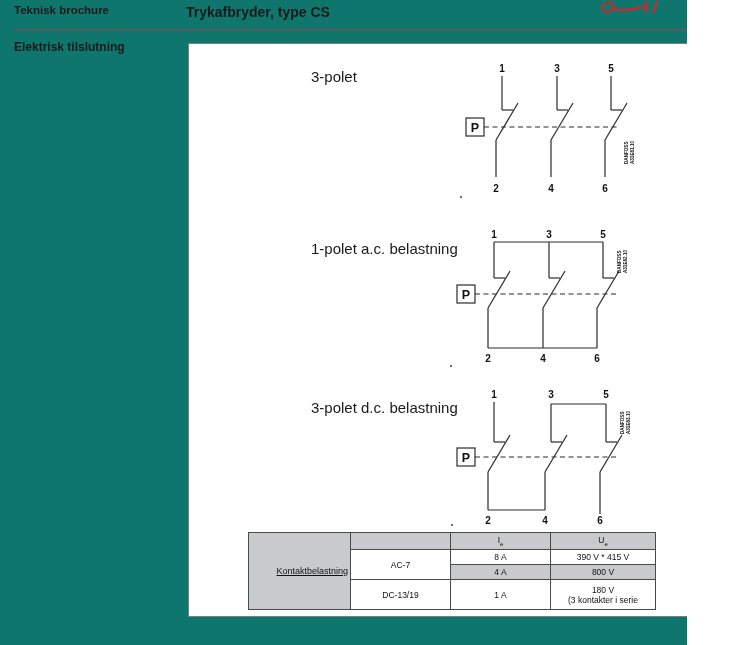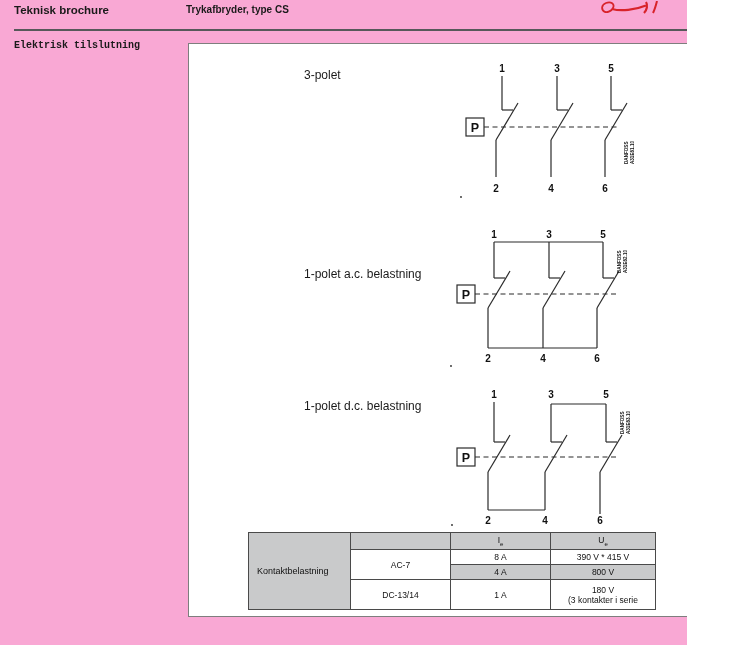--- a/index.html
+++ b/index.html
@@ -1,51 +1,51 @@
 <!DOCTYPE html>
 <html><head>
 <meta charset="utf-8">
 <style>
   html,body{margin:0;padding:0;background:#fff;}
-  .page{position:relative;width:687px;height:645px;background:#f9a8d4;overflow:hidden;
+  .page{position:relative;width:687px;height:645px;background:#0f766e;overflow:hidden;
         font-family:"Liberation Sans",sans-serif;color:#1a1a1a;}
 
   
   .header-left{position:absolute;left:14px;top:4px;font-size:11.5px;font-weight:bold;}
-  .header-title{position:absolute;left:186px;top:4px;font-size:10px;font-weight:bold;}
+  .header-title{position:absolute;left:186px;top:4px;font-size:14px;font-weight:bold;}
   .header-rule{position:absolute;left:14px;top:29px;width:686px;height:2px;background:#57585a;}
-  .section-label{position:absolute;left:14px;top:40px;font-size:10px;font-weight:bold;font-family:Liberation Mono, monospace;}
+  .section-label{position:absolute;left:14px;top:40px;font-size:12px;font-weight:bold;}
   .logo{position:absolute;left:597px;top:0;width:66px;height:13px;}
 
   
   .content-box{position:absolute;left:188px;top:43px;width:504px;height:572px;
                border:1.5px solid #7e7e7e;background:#fff;}
 
   
-  .diagram-label{position:absolute;left:304px;font-size:12px;}
-  #lbl-d1{top:68px;} #lbl-d2{top:240px;margin-top:27px;} #lbl-d3{top:399px;}
+  .diagram-label{position:absolute;left:311px;font-size:15px;}
+  #lbl-d1{top:68px;} #lbl-d2{top:240px;} #lbl-d3{top:399px;}
 
   .diagram{position:absolute;width:235px;height:150px;}
   #d1{left:440px;top:58px;} #d2{left:440px;top:225px;} #d3{left:440px;top:385px;}
 
   .diagram svg line, .diagram svg rect{stroke:#2b2b2b;stroke-width:1.2;fill:none;}
   .diagram svg line.dash{stroke-dasharray:5 3.5;stroke-width:1.1;}
   .diagram svg circle{fill:#2b2b2b;stroke:none;}
   text.term{font:bold 10px "Liberation Sans",sans-serif;fill:#111;text-anchor:middle;}
   text.pbox{font:bold 12.5px "Liberation Sans",sans-serif;fill:#111;text-anchor:middle;}
   .maker{position:absolute;font-size:4.6px;font-weight:bold;line-height:1.2;
          white-space:nowrap;color:#111;transform-origin:0 0;transform:rotate(-90deg);}
 
   
   .load-table{position:absolute;left:248px;top:532px;border-collapse:collapse;
               font-size:8.5px;color:#111;}
   .load-table td{border:1px solid #4a4a4a;text-align:center;vertical-align:middle;
                  padding:0 2px;background:#fff;}
   .load-table .shade{background:#c9cacb;}
-  .load-table .rowlabel{text-align:left;padding-left:8px;font-size:9px;}
+  .load-table .rowlabel{text-align:right;padding-left:8px;font-size:9px;text-decoration:underline;}
   .load-table sub{font-size:6px;}
   .load-table{border:1.5px solid #4a4a4a;}
 </style>
 </head>
 <body>
 
 <div class="page">
 
   <div class="header-left">Teknisk brochure</div>
   <div class="header-title">Trykafbryder, type CS</div>
@@ -58,21 +58,21 @@
     </svg>
   </div>
   <div class="header-rule"></div>
 
   <div class="section-label">Elektrisk tilslutning</div>
 
   <div class="content-box"></div>
 
   <div class="diagram-label" id="lbl-d1">3-polet</div>
   <div class="diagram-label" id="lbl-d2">1-polet a.c. belastning</div>
-  <div class="diagram-label" id="lbl-d3">1-polet d.c. belastning</div>
+  <div class="diagram-label" id="lbl-d3">3-polet d.c. belastning</div>
 
   <div class="diagram" id="d1">
     <svg width="235" height="150" viewBox="0 0 235 150">
       <g>
         <line x1="62" y1="18" x2="62" y2="52"></line>
           <line x1="62" y1="52" x2="73" y2="52"></line>
         <line x1="56" y1="82" x2="78" y2="45"></line>
           <line x1="56" y1="82" x2="56" y2="119"></line>
       </g>
       <g>
@@ -205,21 +205,21 @@
     <tr style="height:15px">
       <td rowspan="2">AC-7</td>
       <td>8 A</td>
       <td>390 V * 415 V</td>
     </tr>
     <tr style="height:15px">
       <td class="shade">4 A</td>
       <td class="shade">800 V</td>
     </tr>
     <tr style="height:30px">
-      <td>DC-13/14</td>
+      <td>DC-13/19</td>
       <td>1 A</td>
       <td>
         <div>180 V</div>
         <div>(3 kontakter i serie</div>
       </td>
     </tr>
   </tbody>
     </table>
 
 </div>

